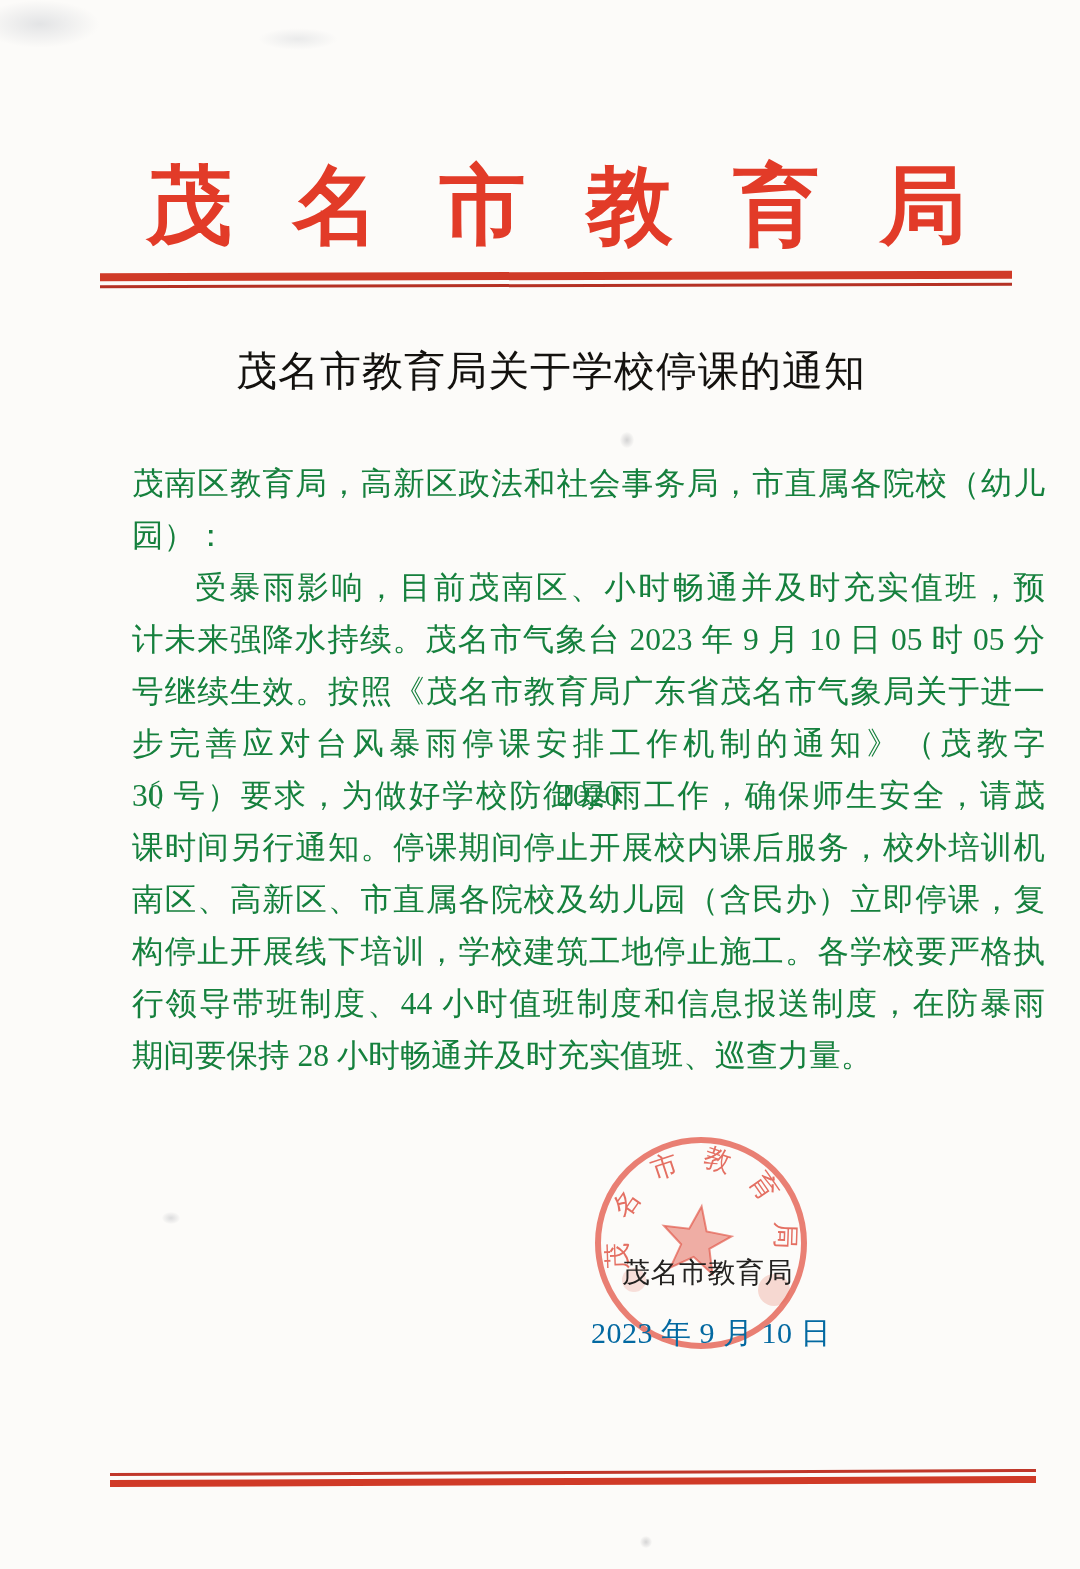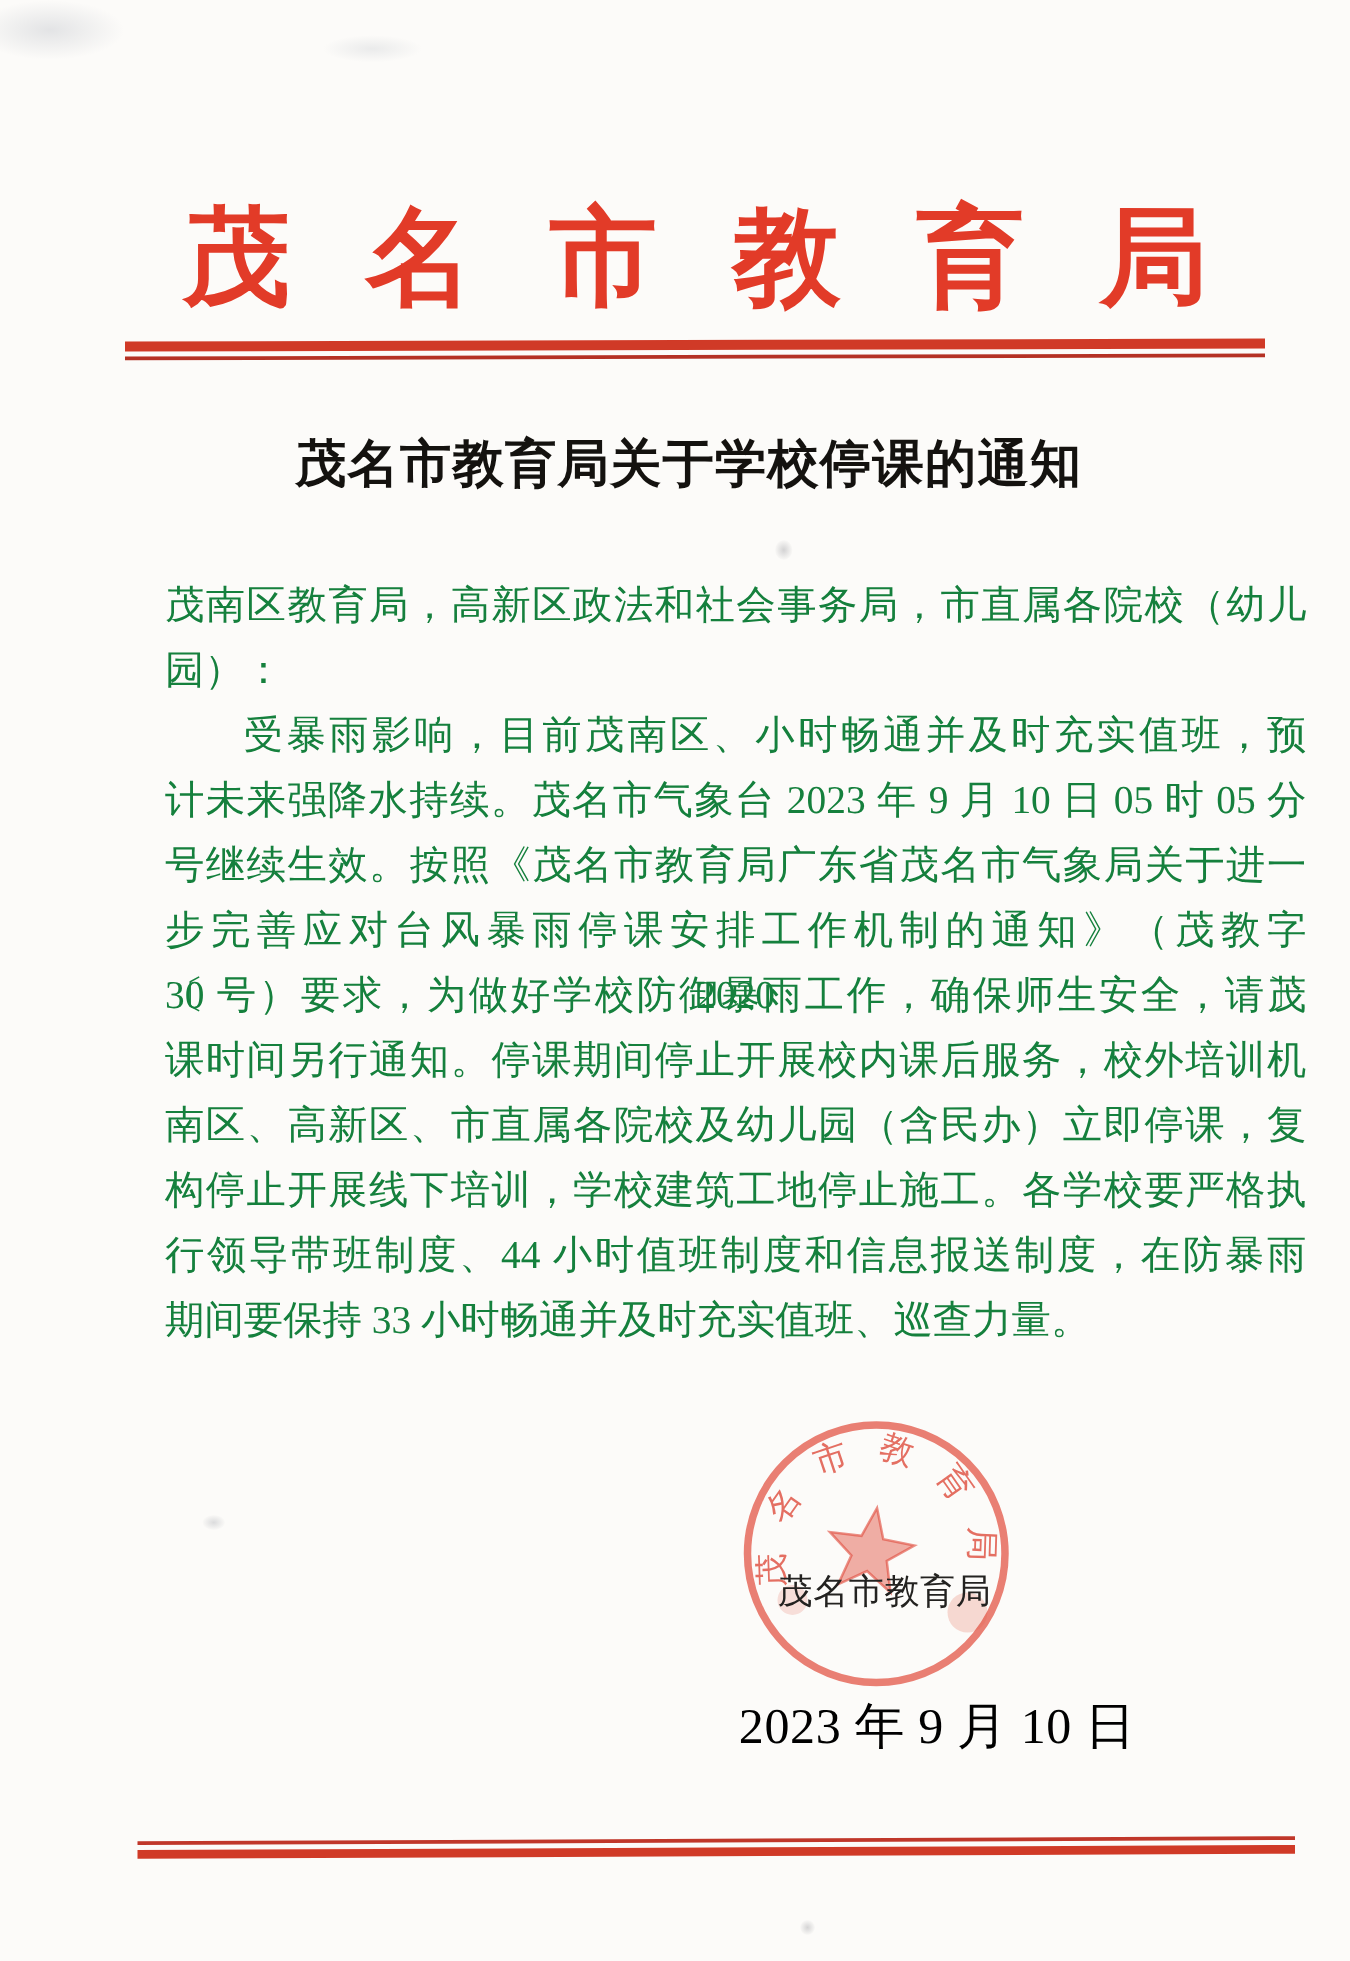--- a/index.html
+++ b/index.html
@@ -18,21 +18,21 @@
     font-size:86px;line-height:100px;font-weight:bold;
     color:#e23b28;
   }
   .rule{position:absolute;left:100px;width:912px;transform:rotate(-0.15deg);}
   .rule-thick{top:272px;height:8px;background:#d03a27;}
   .rule-thin{top:284px;height:3px;background:#b53124;}
   
   .doc-title{
     position:absolute;left:0;top:344px;width:1080px;
     text-align:center;padding-left:22px;box-sizing:border-box;
-    font-size:41px;font-weight:bold;letter-spacing:1px;color:#14120f;
+    font-size:41px;font-weight:normal;letter-spacing:1px;color:#14120f;
   }
   
   .body-text{
     position:absolute;left:132px;top:458px;width:913px;
     font-size:31.5px;line-height:52px;color:#15803d;
   }
   .bline{height:52px;white-space:nowrap;overflow:visible;}
   .bline.j{white-space:normal;text-align:justify;text-align-last:justify;}
   .bline.indent{padding-left:63px;}
   
@@ -40,21 +40,21 @@
     position:absolute;left:588px;top:1132px;width:226px;height:222px;
     filter:blur(0.3px);opacity:0.95;z-index:1;
   }
   
   .sign-name{
     position:absolute;left:622px;top:1254px;z-index:2;
     font-size:28px;letter-spacing:0.5px;color:#232220;
   }
   .sign-date{
     position:absolute;left:591px;top:1313px;z-index:2;
-    font-size:40px;letter-spacing:0.5px;color:#000000;margin-top:40px;
+    font-size:30px;letter-spacing:0.5px;color:#0369a1;
   }
   
   .footer-rule{position:absolute;left:110px;width:926px;transform:rotate(-0.25deg);}
   .footer-thin{top:1471px;height:3px;background:#c0372a;}
   .footer-thick{top:1478px;height:7px;background:#d03a27;}
   
   .smudge{position:absolute;border-radius:50%;pointer-events:none;}
   .smudge-a{left:-20px;top:0px;width:120px;height:48px;
     background:radial-gradient(ellipse,rgba(196,199,205,0.45),rgba(196,199,205,0) 70%);}
   .smudge-b{left:258px;top:28px;width:80px;height:22px;
@@ -90,21 +90,21 @@
     <div class="bline">园）：</div>
     <div class="bline j indent">受暴雨影响，目前茂南区、小时畅通并及时充实值班，预</div>
     <div class="bline j">计未来强降水持续。茂名市气象台 2023 年 9 月 10 日 05 时 05 分</div>
     <div class="bline j">号继续生效。按照《茂名市教育局广东省茂名市气象局关于进一</div>
     <div class="bline j">步完善应对台风暴雨停课安排工作机制的通知》（茂教字〔2020〕</div>
     <div class="bline j">30 号）要求，为做好学校防御暴雨工作，确保师生安全，请茂</div>
     <div class="bline j">课时间另行通知。停课期间停止开展校内课后服务，校外培训机</div>
     <div class="bline j">南区、高新区、市直属各院校及幼儿园（含民办）立即停课，复</div>
     <div class="bline j">构停止开展线下培训，学校建筑工地停止施工。各学校要严格执</div>
     <div class="bline j">行领导带班制度、44 小时值班制度和信息报送制度，在防暴雨</div>
-    <div class="bline">期间要保持 33 小时畅通并及时充实值班、巡查力量。</div>
+    <div class="bline">期间要保持 28 小时畅通并及时充实值班、巡查力量。</div>
   </div>
 
   <svg class="seal" viewBox="0 0 226 222" aria-hidden="true">
     <circle cx="113" cy="111" r="103" fill="none" stroke="rgba(225,70,54,0.72)" stroke-width="6"></circle>
     <circle cx="186" cy="158" r="16" fill="rgba(224,80,60,0.22)"></circle>
     <circle cx="46" cy="148" r="12" fill="rgba(224,80,60,0.18)"></circle>
     <path id="sealArc" d="M 55.5 159.2 A 75 75 0 1 1 170.5 159.2" fill="none"></path>
     <text font-size="27" letter-spacing="21" fill="rgba(220,66,50,0.80)">
       <textPath href="#sealArc" startOffset="50%" text-anchor="middle">茂名市教育局</textPath>
     </text>

